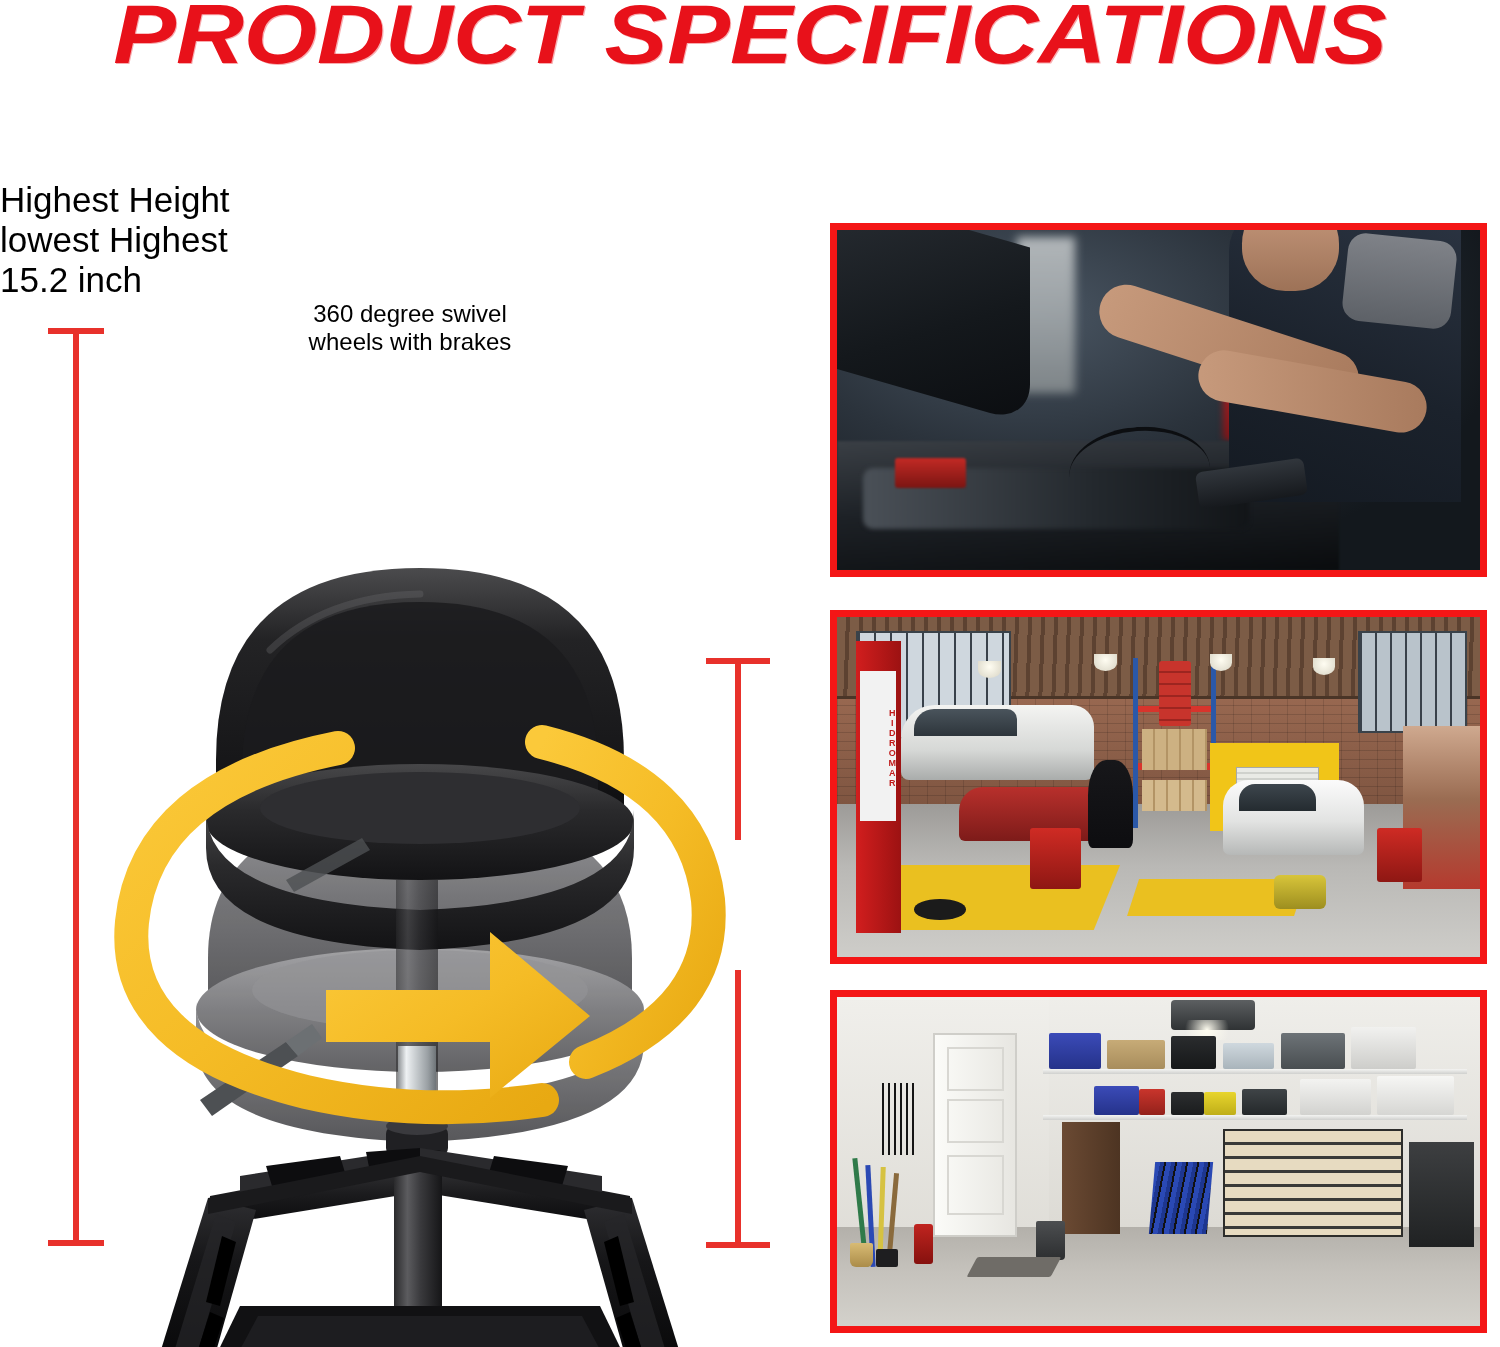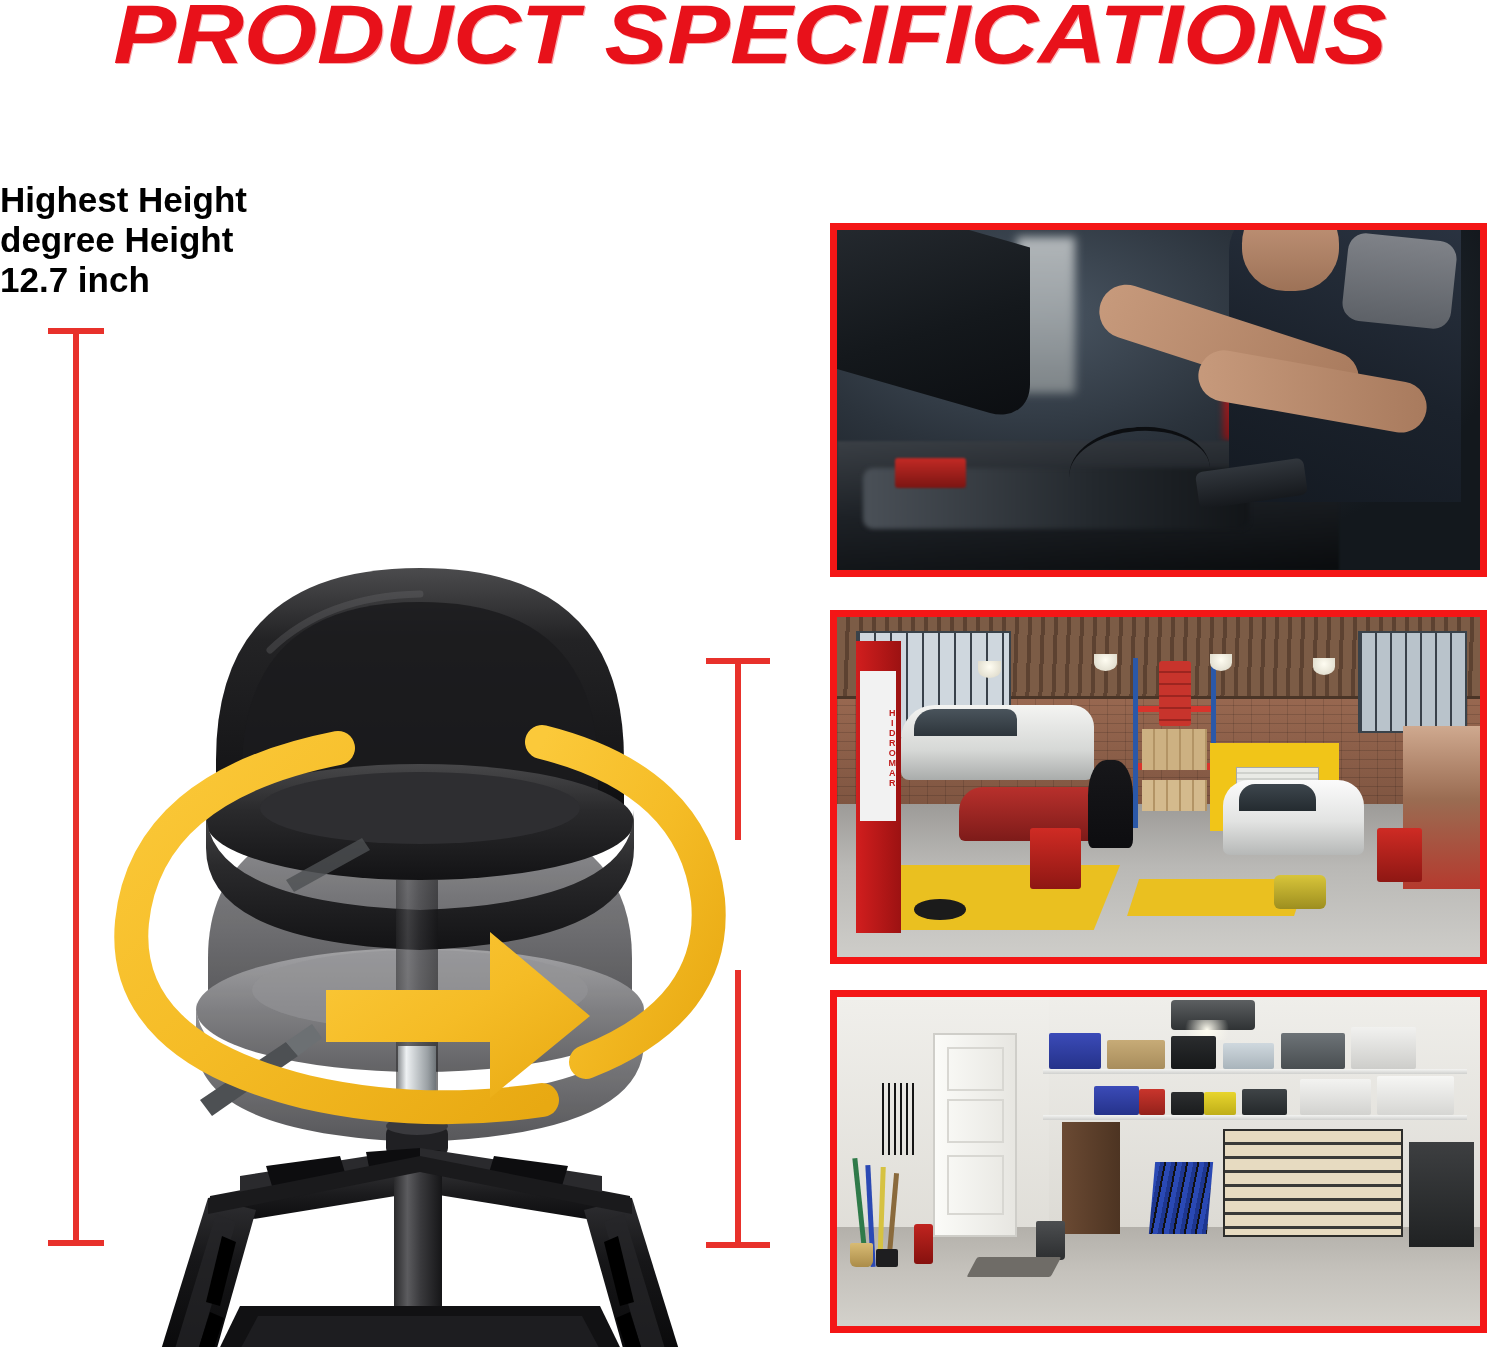--- a/index.html
+++ b/index.html
@@ -37,21 +37,20 @@
     text-shadow: 1px 1px 0 rgba(232,17,26,0.35);
     line-height: 1.0;
   }
 
   
   #product-area {
     position: absolute;
     left: 0; top: 180px;
     width: 820px;
     height: 1167px;
-    font-weight: bold;
   }
 
   
   .measure-line {
     position: absolute;
     background: #E8312B;
     width: 6px;
   }
   .measure-cap {
     position: absolute;
@@ -645,24 +644,28 @@
 
         <path d="M236 540 L400 540 L400 482 L500 566 L400 648 L400 592 L236 592 Z" fill="url(#gYellow)"></path>
       </g>
     </svg>
 
     <div id="label-highest">
       <div>Highest Height</div>
     </div>
 
     <div id="label-lowest">
-      <div>degree Height</div>
-      <div>12.7 inch</div>
+      <div>lowest Highest</div>
+      <div>15.2 inch</div>
     </div>
 
+    <div id="label-swivel">
+      <div>360 degree swivel</div>
+      <div>wheels with brakes</div>
+    </div>
 
   </div>
 
   <div id="photo-col">
 
     <div class="photo-frame" id="photo-1">
       <div class="photo-inner">
         <div class="p1-bg"></div>
         <div class="p1-pillar"></div>
         <div class="p1-shelfblue"></div>

